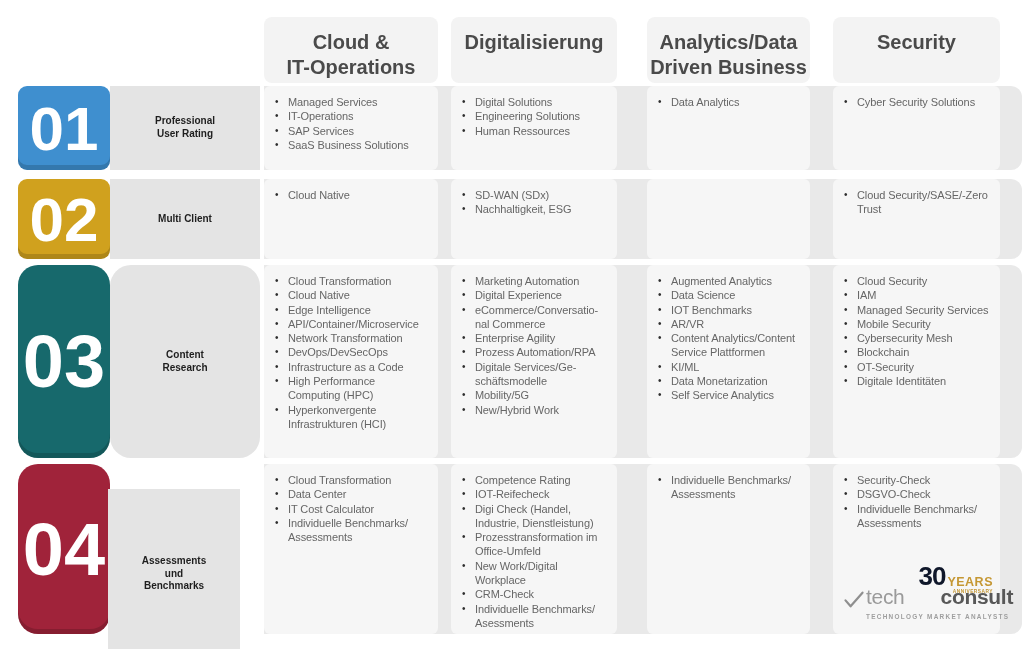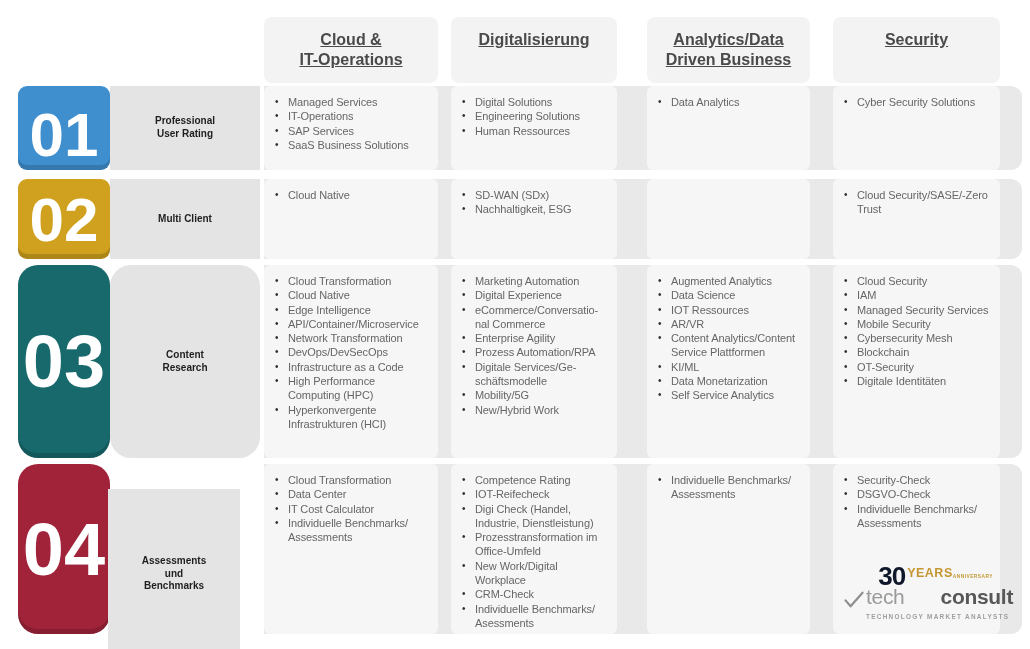--- a/index.html
+++ b/index.html
@@ -6,21 +6,21 @@
   body{
     width:1030px;height:649px;background:#ffffff;position:relative;overflow:hidden;
     font-family:"Liberation Sans",sans-serif;
   }
   #app{position:absolute;inset:0;}
   .header-box{
     position:absolute;background:#F3F3F3;border-radius:8px;
     display:flex;justify-content:center;align-items:flex-start;
     padding-top:13px;box-sizing:border-box;text-align:center;
   }
-  .header-label{font-weight:bold;font-size:16px;line-height:1.25;color:#4A4A4A;white-space:pre-line;text-decoration:underline;}
+  .header-label{font-weight:bold;font-size:20px;line-height:1.25;color:#4A4A4A;white-space:pre-line;}
   .row{position:absolute;left:0;width:100%;}
   .num-box{
     position:absolute;top:0;border-radius:9px;display:flex;align-items:center;justify-content:center;
     color:#fff;font-weight:bold;box-shadow:inset 0 -5px rgba(0,0,0,0.16);
   }
   .num-sm{font-size:62px;}
   .num-lg{font-size:74px;border-radius:20px;}
   .label-band{
     position:absolute;top:0;background:#E4E4E4;
     display:flex;align-items:center;justify-content:center;text-align:center;
@@ -32,21 +32,21 @@
     box-sizing:border-box;padding:9px 8px 8px 11px;overflow:hidden;
   }
   ul.items{list-style:none;margin:0;padding:0;}
   .items li{display:flex;font-size:11px;line-height:14.3px;color:#666666;letter-spacing:-0.1px;}
   .bullet{width:13px;flex:none;color:#2E2E2E;font-size:10px;line-height:14.3px;}
   .itext{flex:1;}
   
   .logo{position:absolute;left:843px;top:564px;width:152px;height:64px;}
   .anniv{position:absolute;right:2px;top:0;display:flex;align-items:flex-start;}
   .anniv-num{font-size:26px;font-weight:bold;color:#0f172a;line-height:24px;letter-spacing:-1px;}
-  .anniv-col{display:flex;flex-direction:row;align-items:flex-end;margin-left:2px;margin-top:3px;}
+  .anniv-col{display:flex;flex-direction:column;align-items:flex-end;margin-left:2px;margin-top:12px;}
   .anniv-years{font-size:12.5px;font-weight:bold;color:#C59733;letter-spacing:0.5px;line-height:12px;}
   .anniv-sub{font-size:4.8px;font-weight:bold;color:#C59733;letter-spacing:0.5px;margin-top:1px;}
   .brand{position:absolute;left:0;top:21px;display:flex;align-items:baseline;}
   .check{width:22px;height:17px;margin-right:1px;align-self:center;margin-top:4px;}
   .brand-tech{font-size:21px;color:#9A9A9A;font-weight:400;letter-spacing:-0.3px;}
   .brand-consult{font-size:21px;color:#585858;font-weight:bold;letter-spacing:-0.3px;margin-left:36px;}
   .tagline{position:absolute;left:23px;top:49px;font-size:6.4px;font-weight:bold;letter-spacing:1.3px;color:#9E9E9E;white-space:nowrap;}
 </style>
 </head>
 <body>
@@ -60,21 +60,21 @@
       <div class="header-label">Digitalisierung</div>
     </div>
     <div class="header-box" style="left: 647px; top: 17px; width: 163px; height: 66px;">
       <div class="header-label">Analytics/Data
 Driven Business</div>
     </div>
     <div class="header-box" style="left: 833px; top: 17px; width: 167px; height: 66px;">
       <div class="header-label">Security</div>
     </div>
     <div class="row" style="top: 86px; height: 84px;">
-      <div class="num-box num-sm" style="left: 18px; width: 92px; height: 100%; background: rgb(63, 143, 207); align-items: flex-end;">
+      <div class="num-box num-sm" style="left: 18px; width: 92px; height: 100%; background: rgb(63, 143, 207);">
         <span>01</span>
       </div>
       <div class="label-band" style="left: 110px; width: 150px; height: 100%;">
         <div class="label-text">Professional
 User Rating</div>
       </div>
       <div class="band" style="left: 264px; width: 758px; height: 100%;">
         <div class="cell" style="left: 0px; width: 174px;">
           <ul class="items">
             <li>
@@ -260,21 +260,21 @@
             <li>
               <span class="bullet">•</span>
               <span class="itext">Augmented Analytics</span>
             </li>
             <li>
               <span class="bullet">•</span>
               <span class="itext">Data Science</span>
             </li>
             <li>
               <span class="bullet">•</span>
-              <span class="itext">IOT Ressources</span>
+              <span class="itext">IOT Benchmarks</span>
             </li>
             <li>
               <span class="bullet">•</span>
               <span class="itext">AR/​VR</span>
             </li>
             <li>
               <span class="bullet">•</span>
               <span class="itext">Content Analytics/​Content Service Plattformen</span>
             </li>
             <li>

